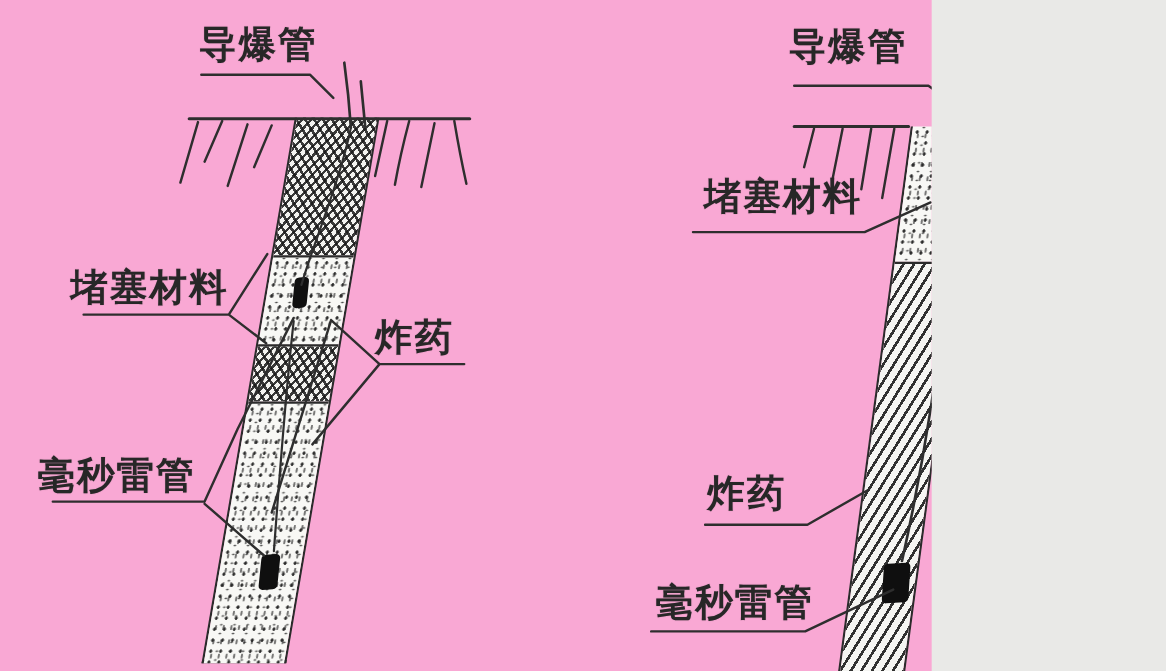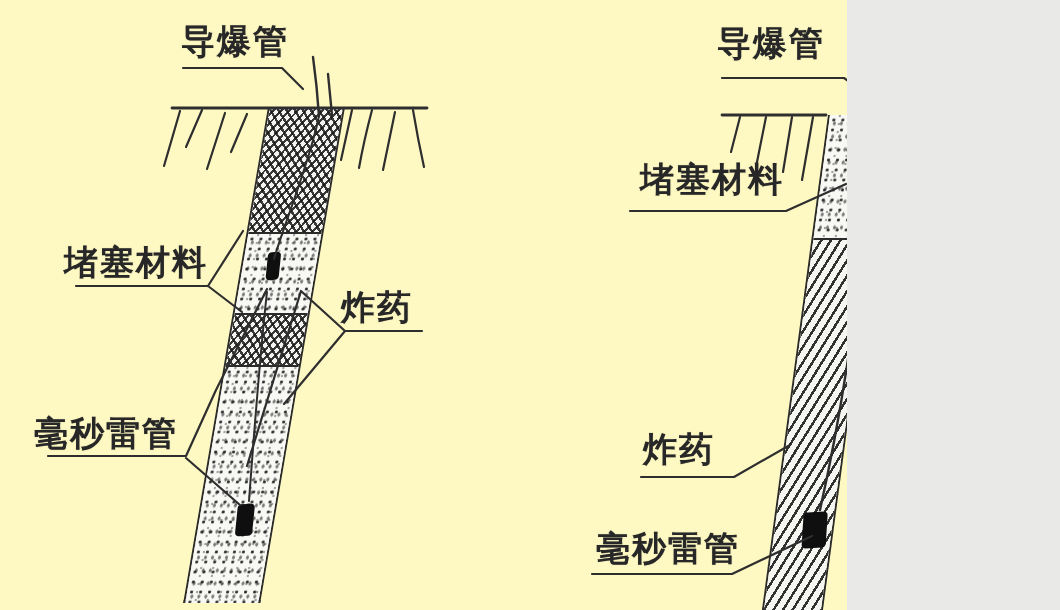--- a/index.html
+++ b/index.html
@@ -1,18 +1,18 @@
 <!DOCTYPE html>
 <html><head>
 <meta charset="utf-8">
 <style>
   html,body{margin:0;padding:0;background:#e9e9e7;}
   .canvas{
     position:relative;width:847px;height:610px;overflow:hidden;
-    background:#fef9c3;
+    background:#f9a8d4;
     font-family:"DejaVu Sans","Liberation Sans",sans-serif;
   }
   .lbl{
     position:absolute;
     font-weight:bold;font-size:34px;line-height:1.0;
     letter-spacing:2px;color:#272727;white-space:nowrap;
     text-shadow:0 0 1px rgba(40,40,40,.35);
   }
   svg.linework{position:absolute;left:0;top:0;pointer-events:none;}
 

